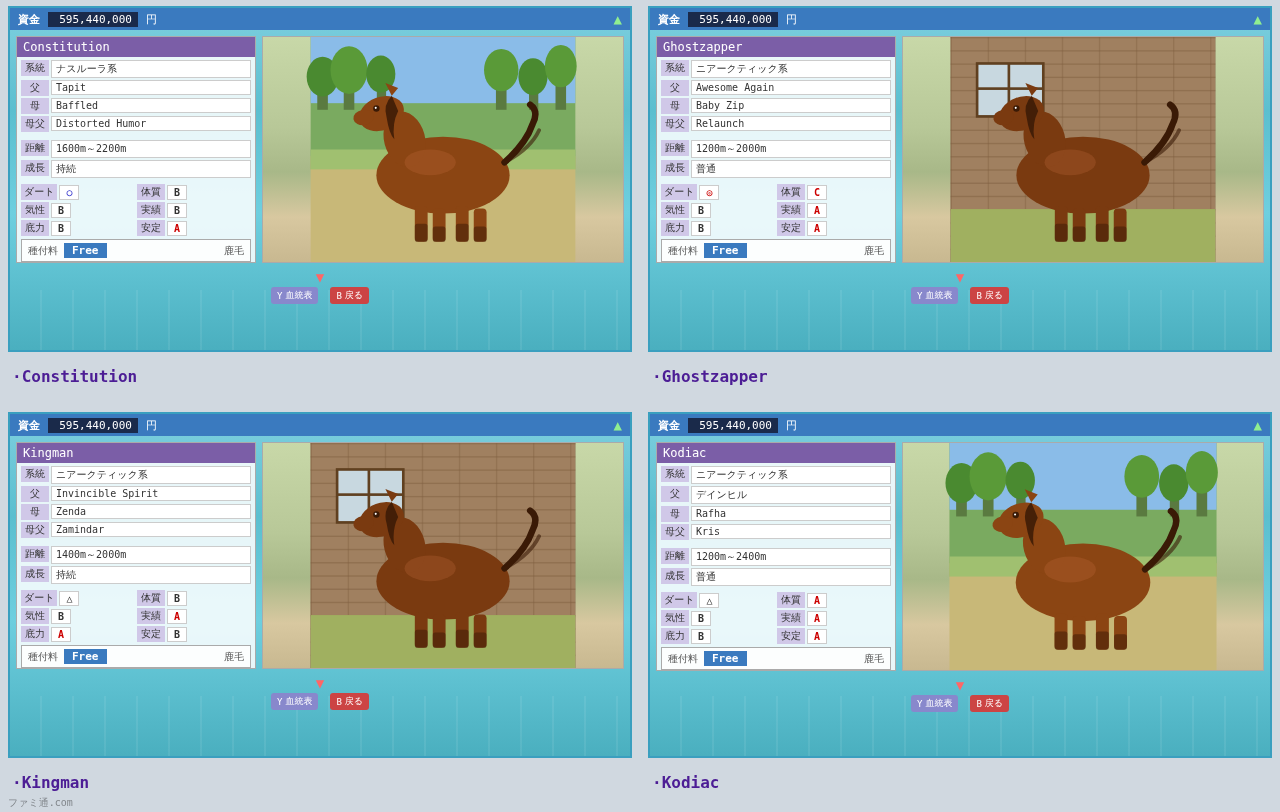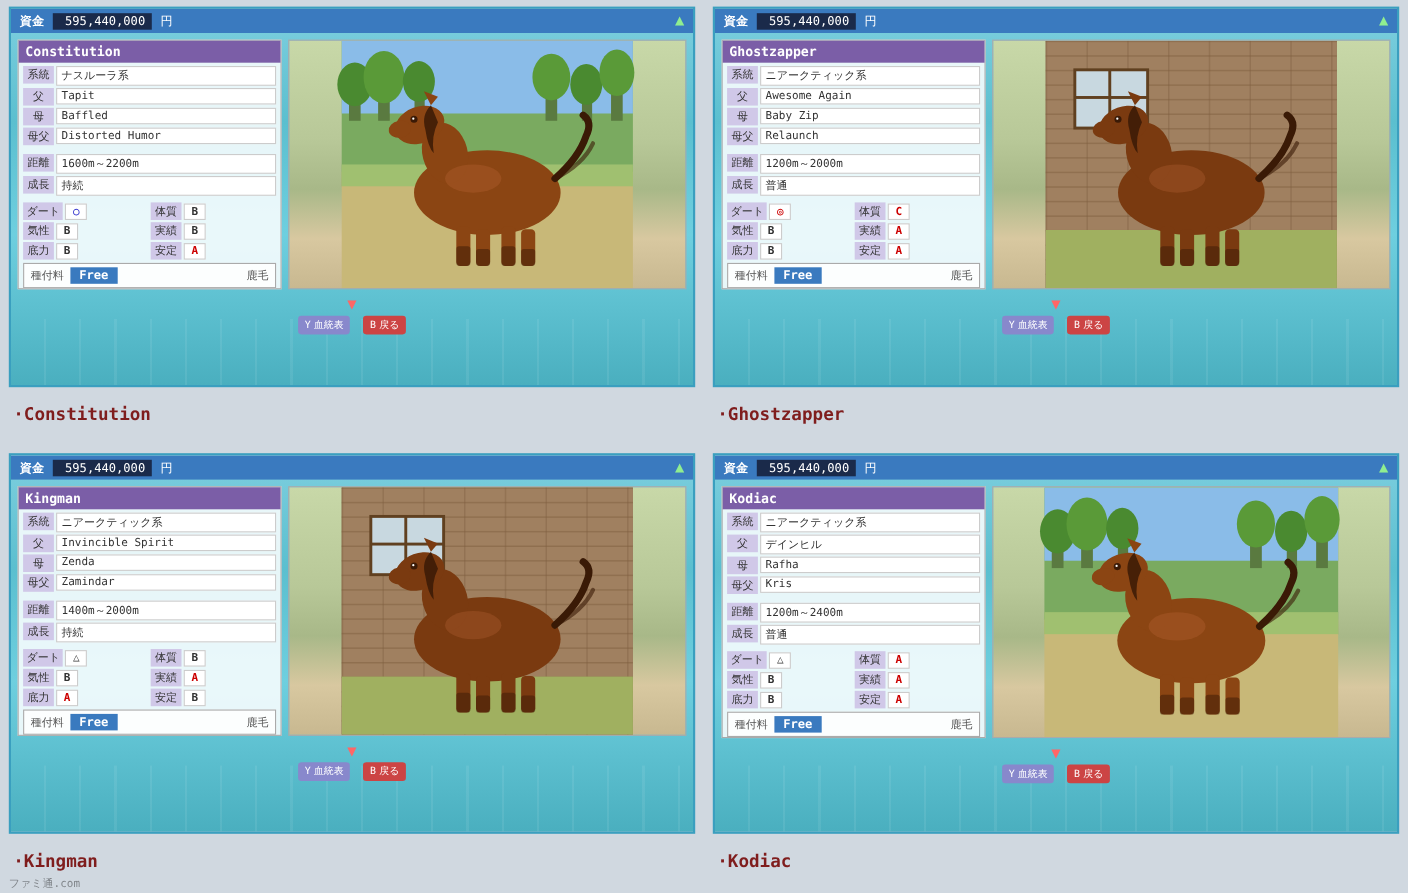--- a/index.html
+++ b/index.html
@@ -101,21 +101,21 @@
       flex: 0 0 240px;
       display: flex;
       flex-direction: column;
     }
 
     .horse-name-bar {
       background: #7b5ea7;
       color: white;
       padding: 3px 6px;
       font-size: 12px;
-      font-weight: bold;
+      font-weight: normal;
     }
 
     .info-table {
       padding: 3px 4px;
       display: flex;
       flex-direction: column;
       gap: 2px;
     }
 
     .info-row {
@@ -253,21 +253,21 @@
       background: linear-gradient(180deg, #c8d8a8 0%, #b8c898 40%, #a8b888 60%, #d8c8a0 80%, #c8b890 100%);
       border: 1px solid #aaa;
       position: relative;
       overflow: hidden;
       min-height: 180px;
     }
 
     .cell-caption {
       font-size: 16px;
       font-weight: bold;
-      color: #7f1d1d;
+      color: #4c1d95;
       padding: 3px 0 0 4px;
       align-self: flex-start;
       margin-top: 12px;
     }
 
     .watermark {
       position: absolute;
       bottom: 2px;
       left: 8px;
       color: rgba(0,0,0,0.4);

